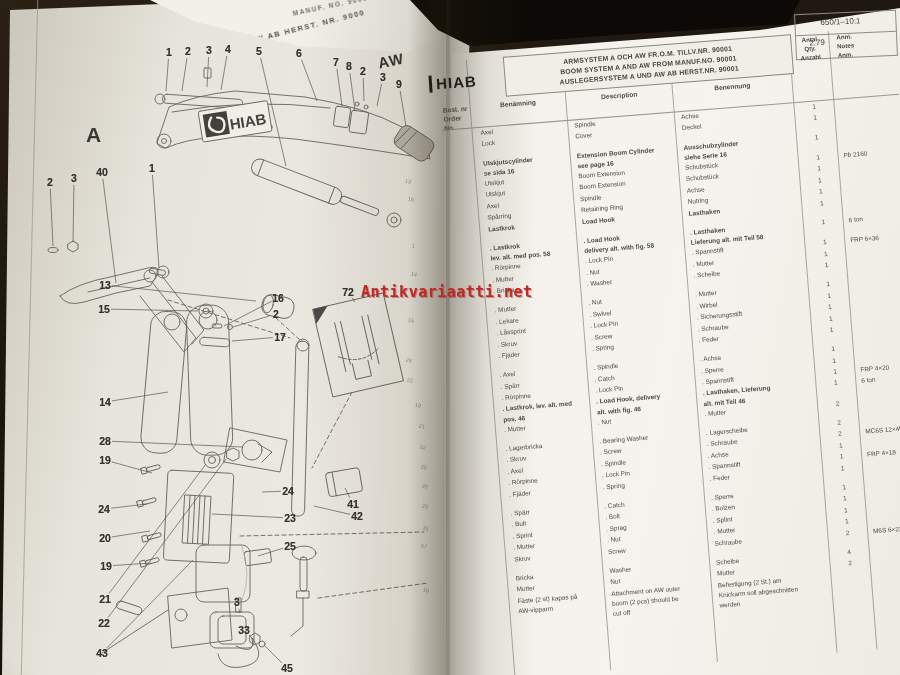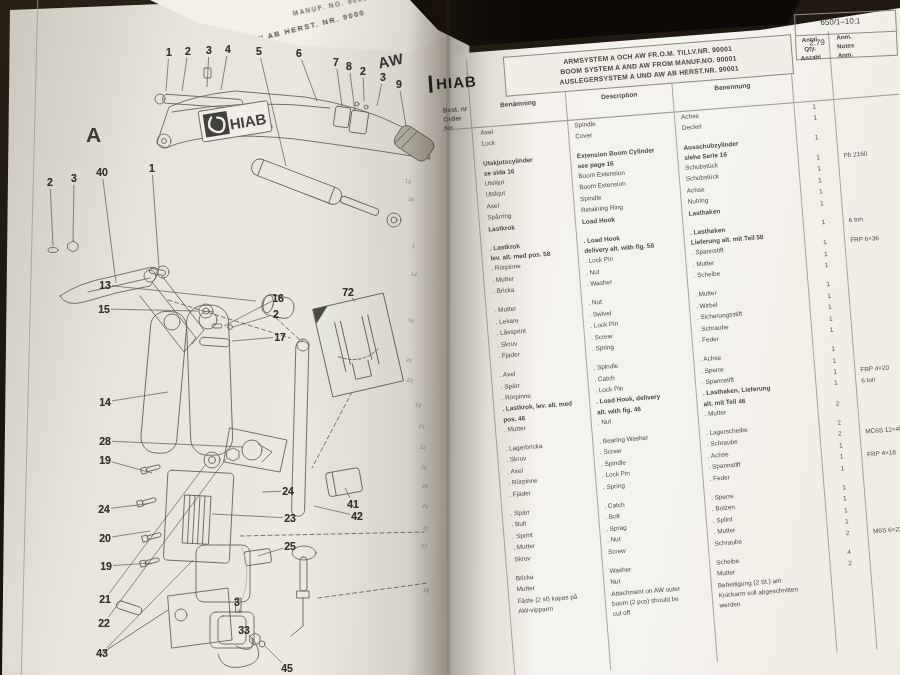--- a/index.html
+++ b/index.html
@@ -333,20 +333,21 @@
       <span class="spinenum" style="left: 419px; top: 423px;">21</span>
       <span class="spinenum" style="left: 420px; top: 444px;">22</span>
       <span class="spinenum" style="left: 421px; top: 464px;">25</span>
       <span class="spinenum" style="left: 422px; top: 483px;">26</span>
       <span class="spinenum" style="left: 422px; top: 503px;">29</span>
       <span class="spinenum" style="left: 423px; top: 525px;">31</span>
       <span class="spinenum" style="left: 421px; top: 543px;">57</span>
       <span class="spinenum" style="left: 423px; top: 587px;">18</span>
     </div>
 
+  <div class="watermark" style="color: rgb(195, 39, 36);">Antikvariaatti.net</div>
 
   <div class="refbox">
     <div class="r1">650/1–10:1</div>
     <div class="r2">2.79</div>
   </div>
   <div class="rp-logo">HIAB</div>
 
   <div class="tablewrap" style="display: flex; flex-direction: column;">
     <div class="thead">
       <div class="tcell c-order order-head">Best. nr

